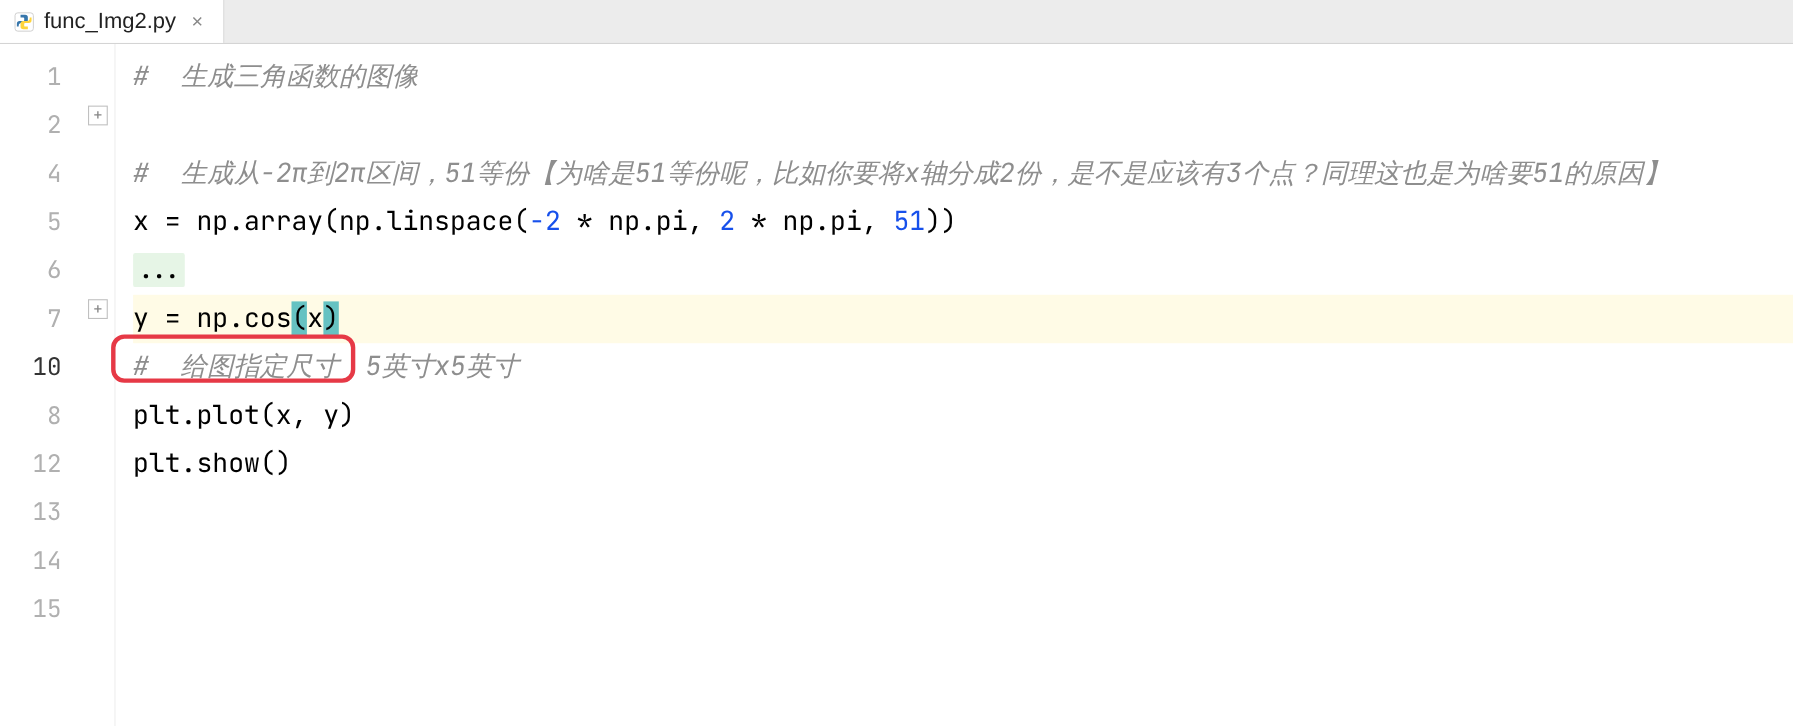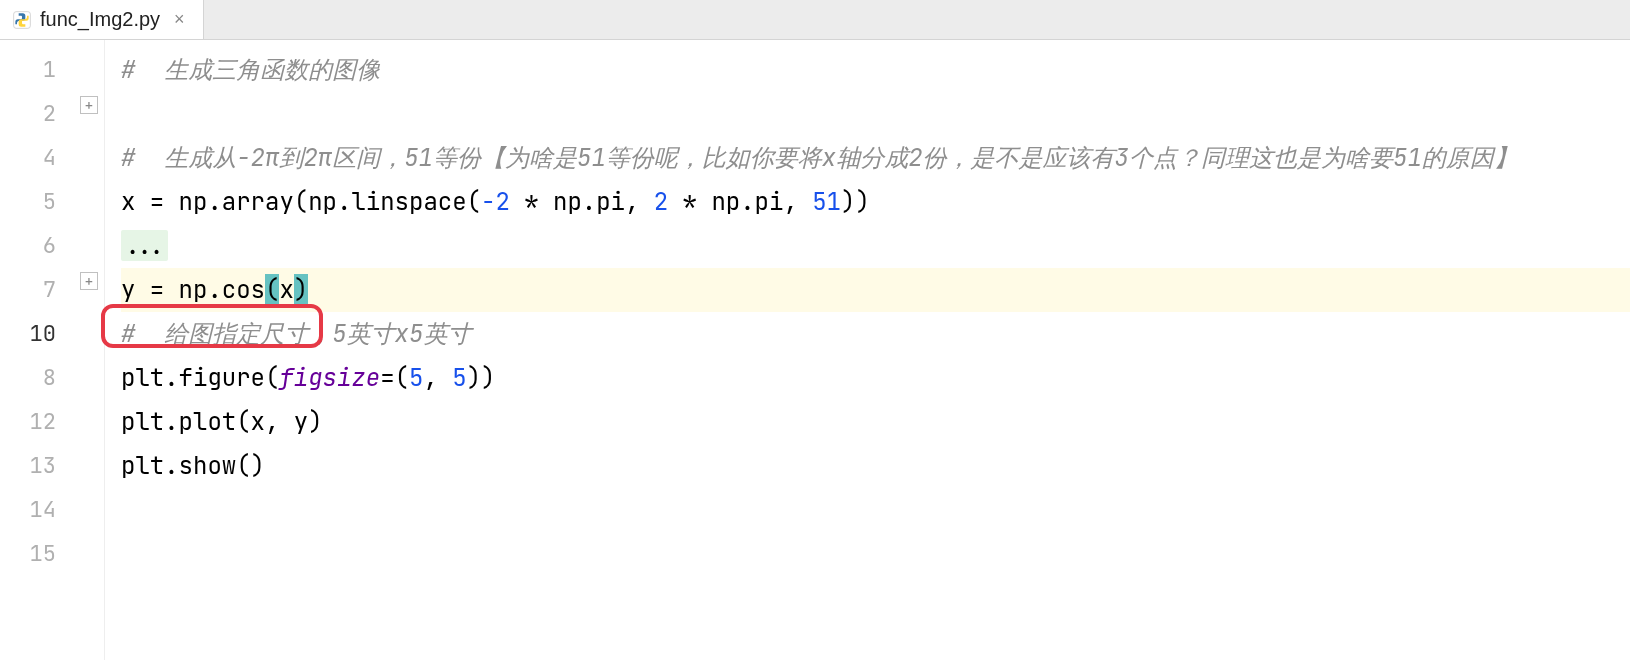--- a/index.html
+++ b/index.html
@@ -66,20 +66,19 @@
   </div>
 
   <div class="code">
     <div class="code-line"><span class="comment">#  生成三角函数的图像</span></div>
     <div class="code-line"></div>
     <div class="code-line"><span class="comment">#  生成从-2π到2π区间，51等份【为啥是51等份呢，比如你要将x轴分成2份，是不是应该有3个点？同理这也是为啥要51的原因】</span></div>
     <div class="code-line"><span class="ident">x = np.array(np.linspace(</span><span class="number">-2</span><span class="ident"> * np.pi, </span><span class="number">2</span><span class="ident"> * np.pi, </span><span class="number">51</span><span class="ident">))</span></div>
     <div class="code-line"><span class="folded-bg ident">...</span></div>
     <div class="code-line current"><span class="ident">y = np.cos</span><span class="cyan-hl paren">(</span><span class="ident">x</span><span class="cyan-hl paren">)</span></div>
     <div class="code-line"><span class="comment">#  给图指定尺寸，5英寸x5英寸</span></div>
-    <div class="code-line"><span class="ident">plt.figure(</span><span class="ident" style="font-style:italic;color:#660099">figsize</span><span class="ident">=(</span><span class="number">5</span><span class="ident">, </span><span class="number">5</span><span class="ident">))</span></div>
     <div class="code-line"><span class="ident">plt.plot(x, y)</span></div>
     <div class="code-line"><span class="ident">plt.show()</span></div>
     <div class="code-line"></div>
 
     <div class="red-box" style="left:-4px; top:264px; width:222px; height:44px;"></div>
   </div>
 </div>
 
 </body></html>

